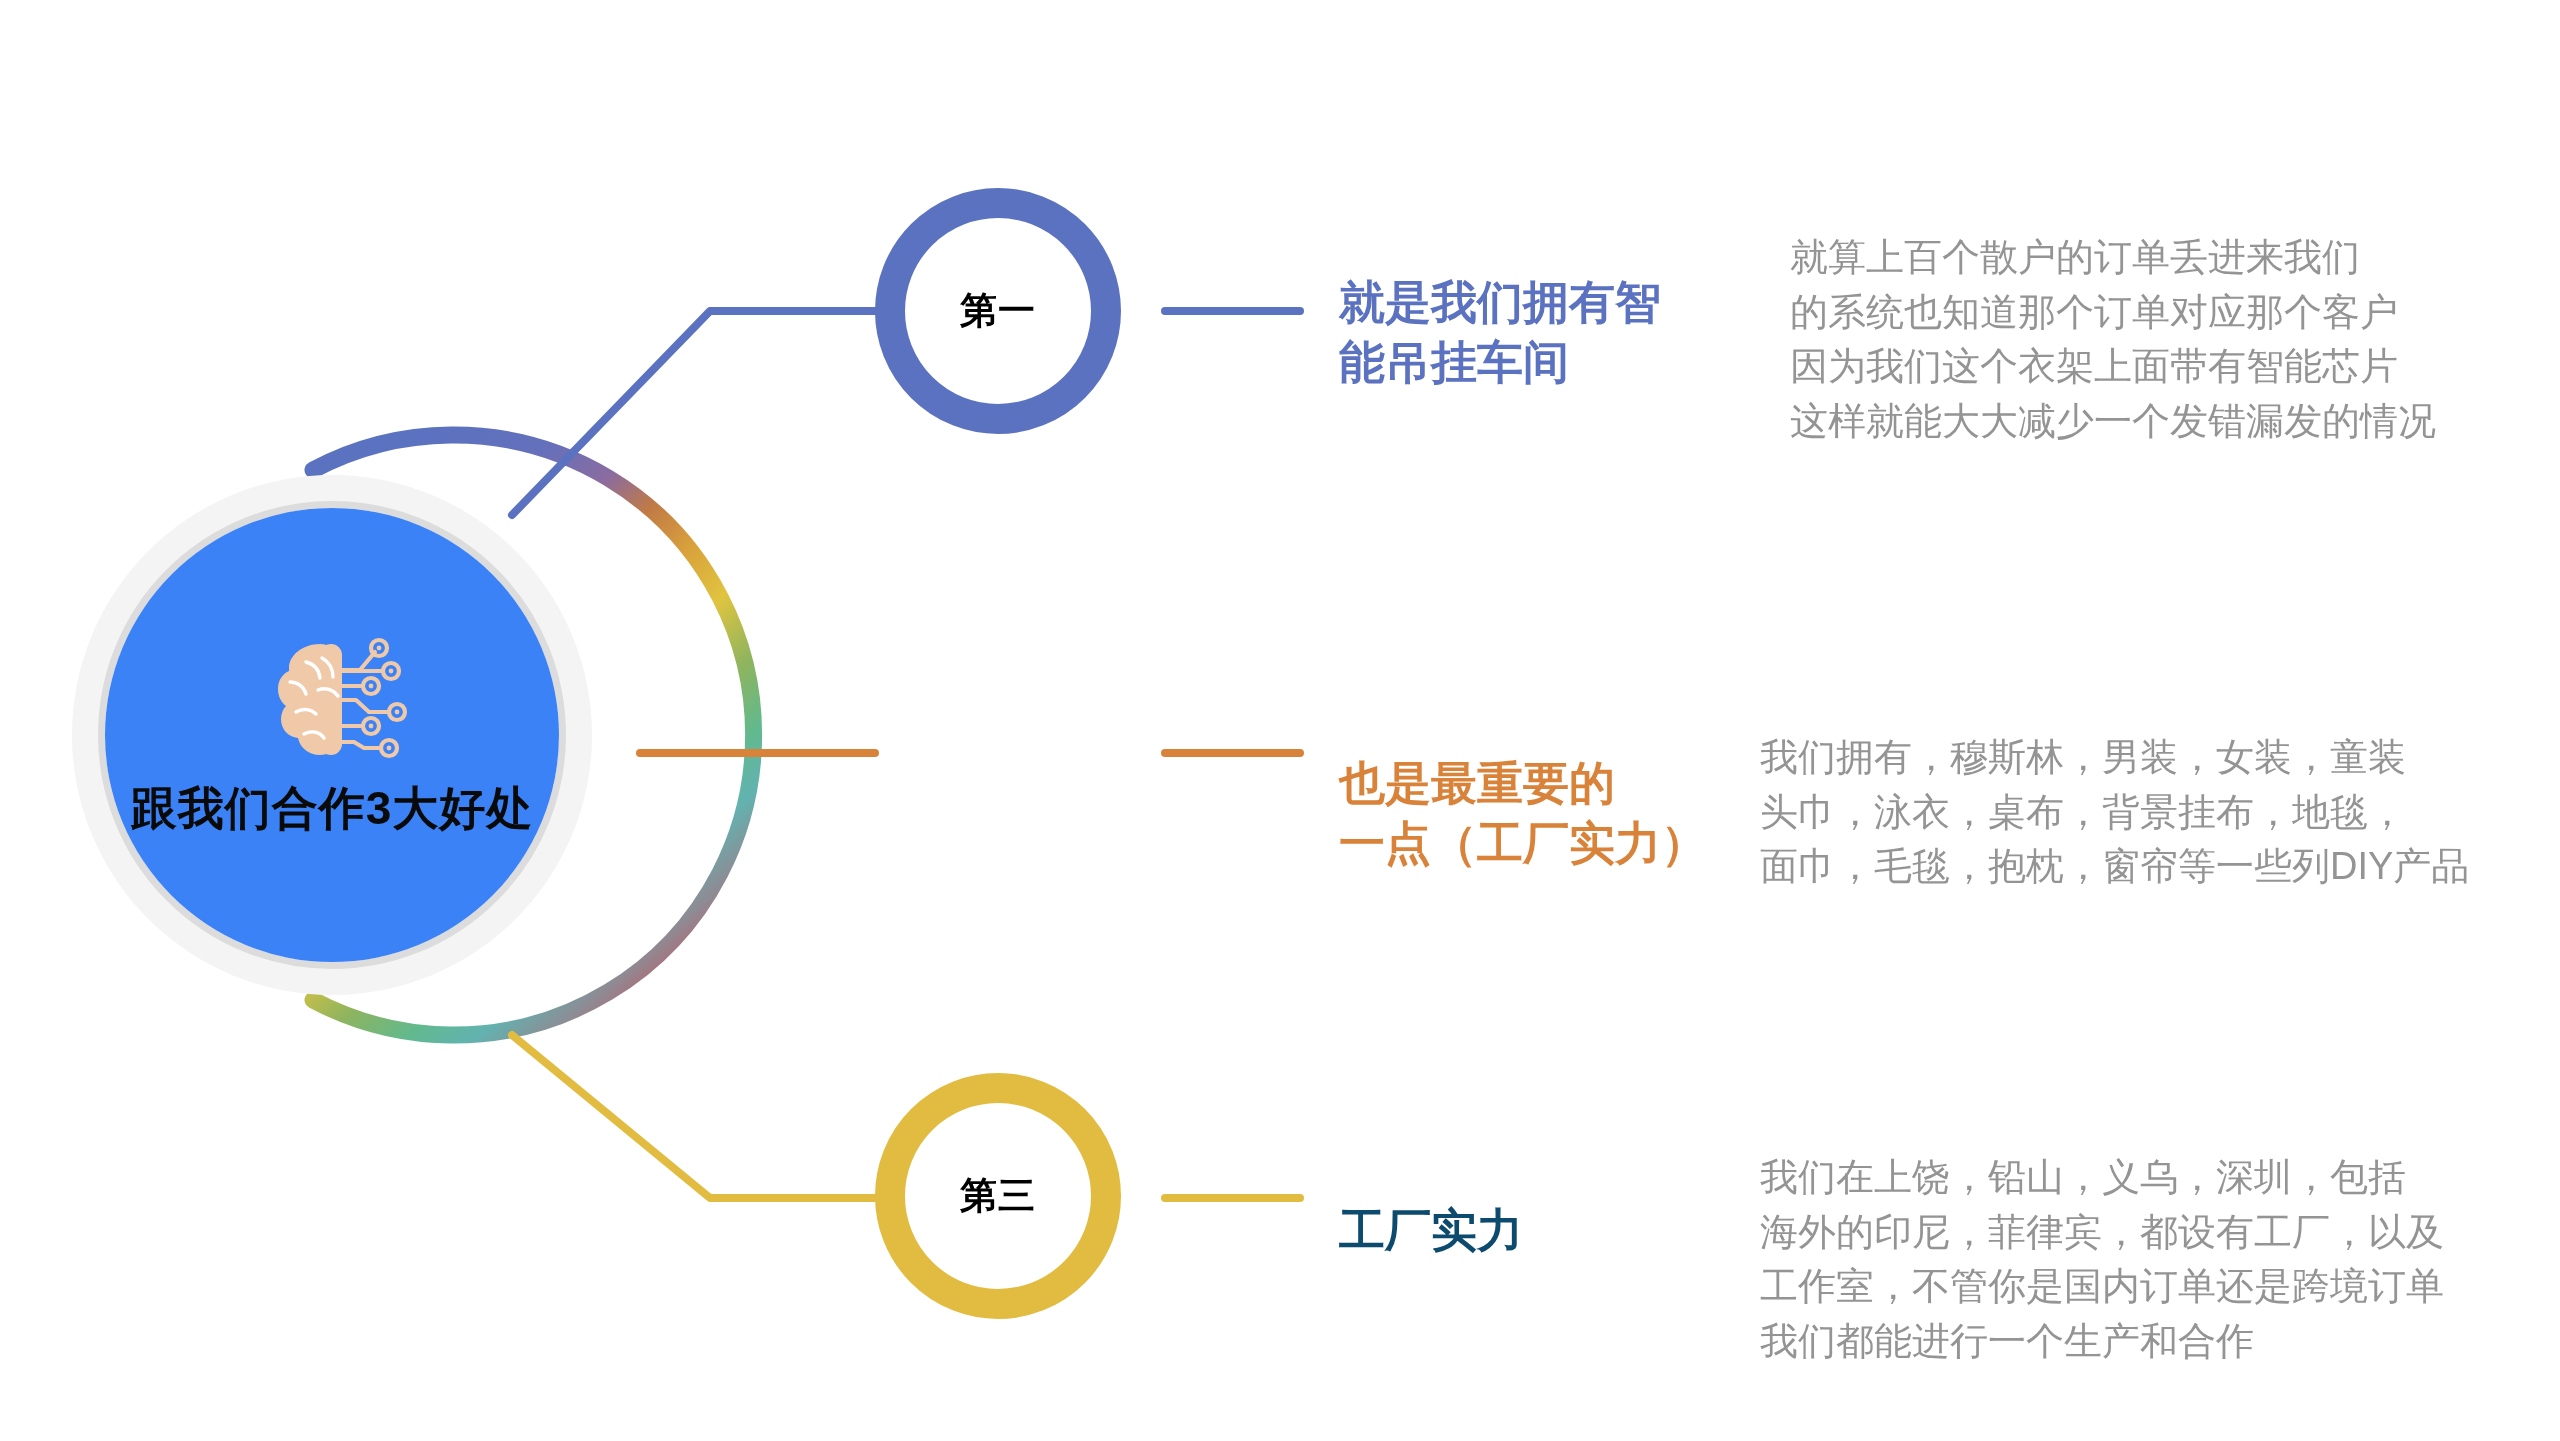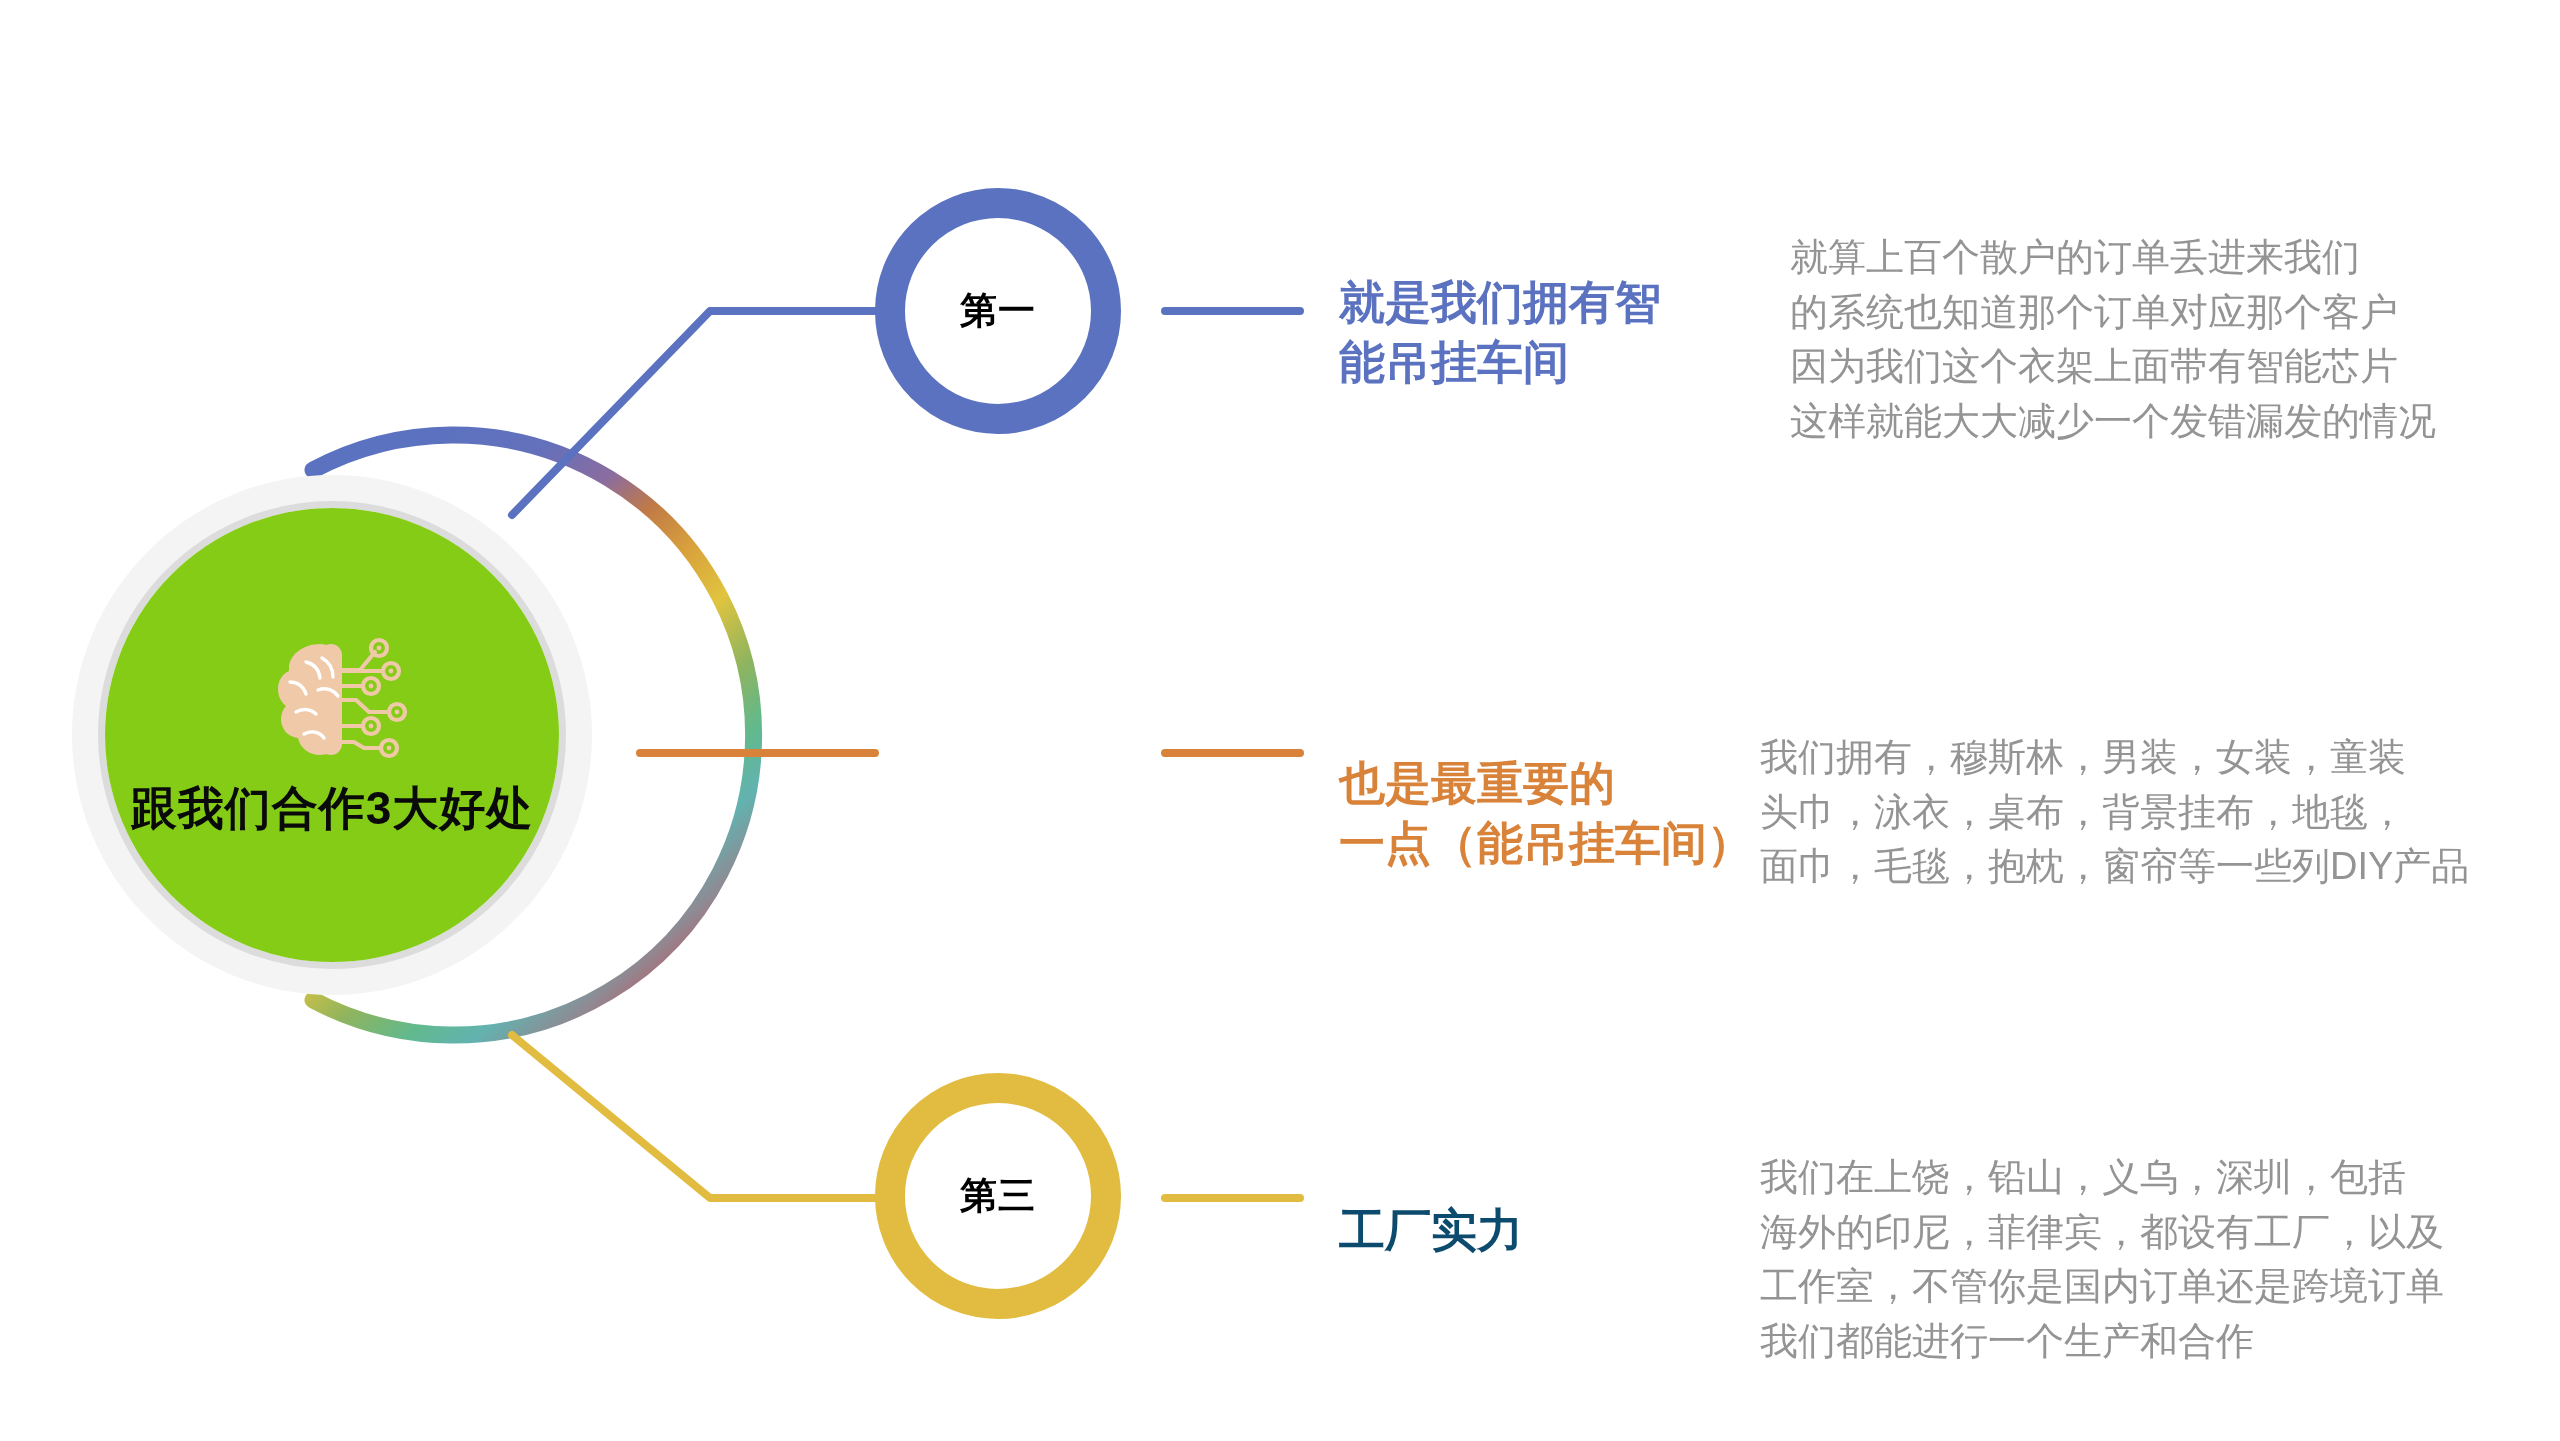--- a/index.html
+++ b/index.html
@@ -42,21 +42,21 @@
     border-radius: 50%;
     border: 7px solid #dcdcdc;
     background: #ffffff;
     box-sizing: border-box;
   }
   #hub-inner {
     position: absolute;
     left: 33px; top: 33px;
     width: 454px; height: 454px;
     border-radius: 50%;
-    background: #84cc16;
+    background: #3b82f6;
     display: flex;
     flex-direction: column;
     align-items: center;
     justify-content: center;
   }
   #hub-icon {
     width: 150px;
     height: 130px;
     margin-bottom: 18px;
     margin-left: 6px;
@@ -213,21 +213,21 @@
     <span class="node-label">第一</span>
   </div>
   <div class="heading" id="heading-1">就是我们拥有智
 能吊挂车间</div>
   <div class="body-text" id="body-1">就算上百个散户的订单丢进来我们
 的系统也知道那个订单对应那个客户
 因为我们这个衣架上面带有智能芯片
 这样就能大大减少一个发错漏发的情况</div>
 
   <div class="heading" id="heading-2">也是最重要的
-一点（能吊挂车间）</div>
+一点（工厂实力）</div>
   <div class="body-text" id="body-2">我们拥有，穆斯林，男装，女装，童装
 头巾，泳衣，桌布，背景挂布，地毯，
 面巾，毛毯，抱枕，窗帘等一些列DIY产品</div>
 
   <div class="node" id="node-3">
     <span class="node-label">第三</span>
   </div>
   <div class="heading" id="heading-3">工厂实力</div>
   <div class="body-text" id="body-3">我们在上饶，铅山，义乌，深圳，包括
 海外的印尼，菲律宾，都设有工厂，以及

